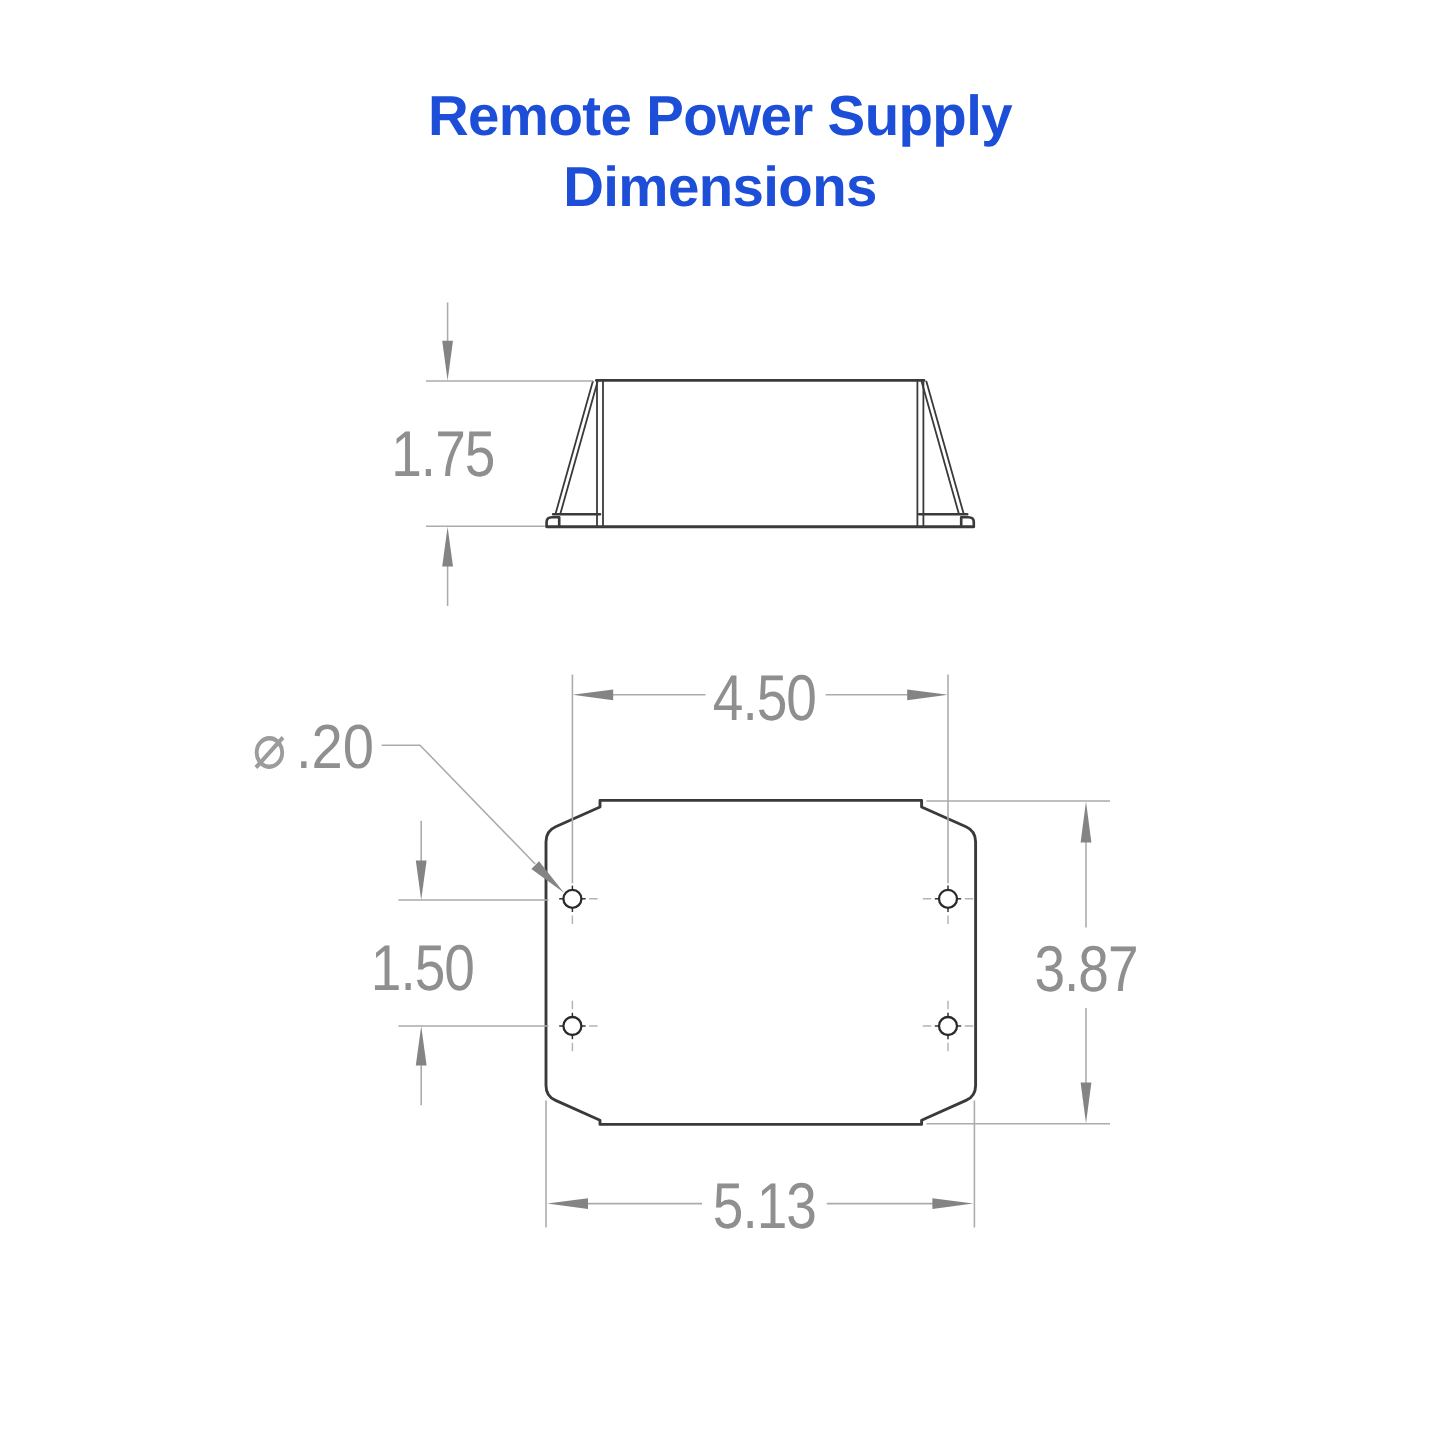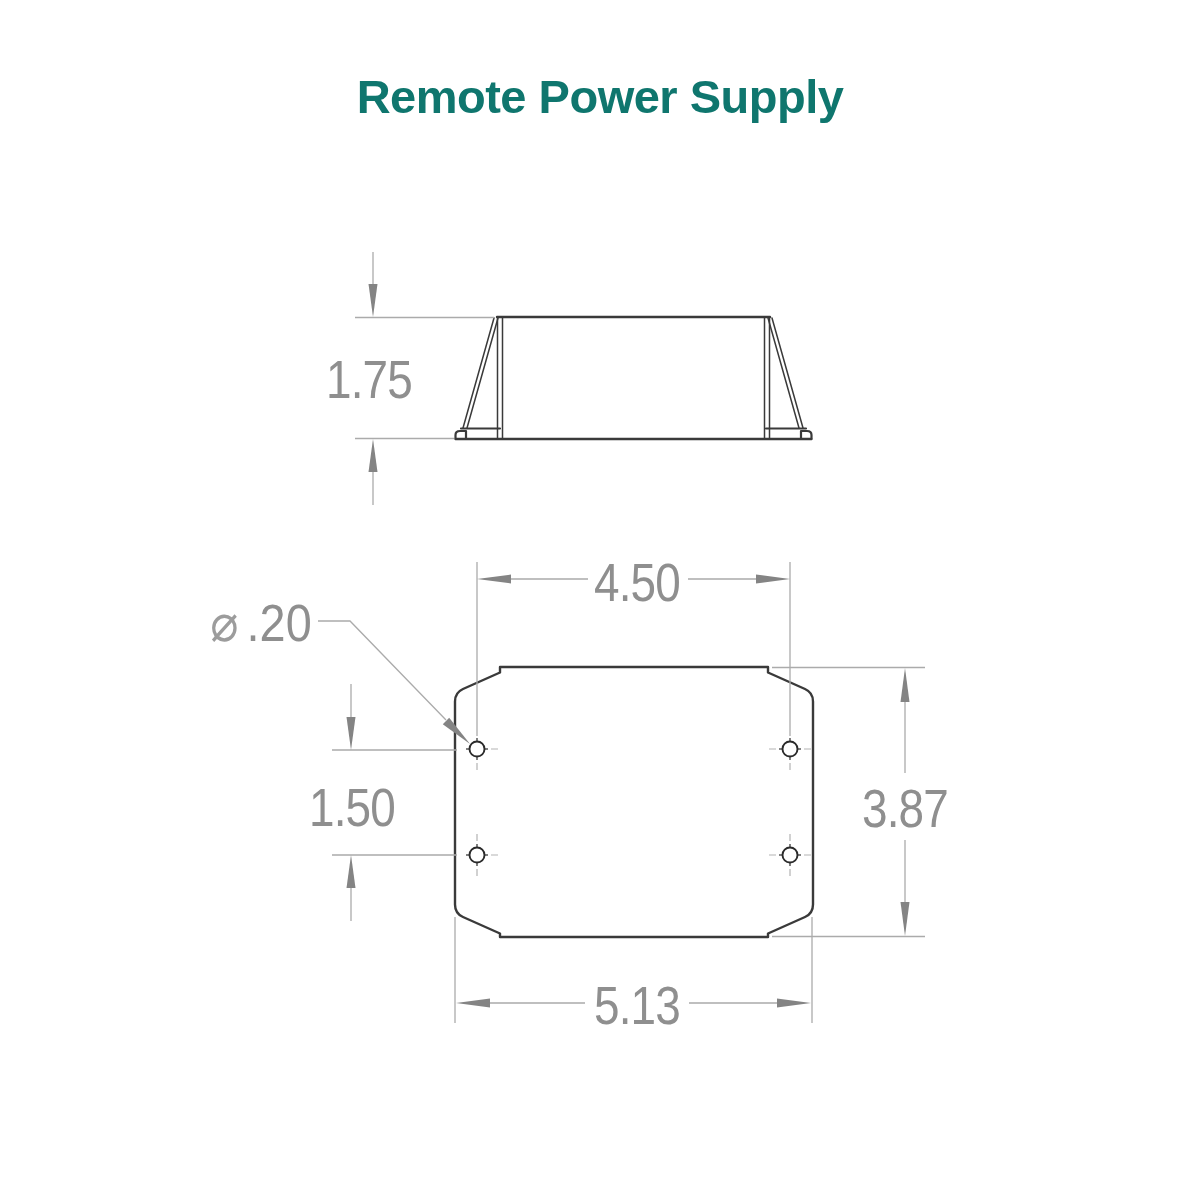--- a/index.html
+++ b/index.html
@@ -11,21 +11,21 @@
     font-family:"Liberation Sans", sans-serif;
   }
   #drawing-svg{position:absolute;left:0;top:0;}
   .title-line{
     position:absolute;
     left:600px;
     transform:translate(-50%,-50%);
     font-size:47px;
     font-weight:700;
     letter-spacing:-0.5px;
-    color:#0f766e;
+    color:#1d4ed8;
     white-space:nowrap;
   }
   .dim-label{
     position:absolute;
     transform:translate(-50%,-50%) scale(0.85,1);
     font-size:54px;
     font-weight:400;
     letter-spacing:-1px;
     color:#8f8f8f;
     white-space:nowrap;
@@ -46,20 +46,21 @@
     gap:9px;
   }
   .dia-symbol{color:#9c9c9c;font-weight:400;}
 </style>
 </head>
 <body>
 
 <div id="stage">
 
   <div class="title-line" style="top:96px">Remote Power Supply</div>
+  <div class="title-line" style="top:155px">Dimensions</div>
 
   <svg id="drawing-svg" width="1200" height="1200" viewBox="0 0 1200 1200">
 
     <g stroke="#3a3a3a" fill="none" stroke-linecap="round">
       <path stroke-width="2.4" d="M497 317 H770"></path>
       <path stroke-width="2.4" d="M455.5 439 H811.5"></path>
 
       <path stroke-width="1.5" d="M497.5 318 V438 M502.5 318 V438"></path>
       <path stroke-width="1.5" d="M764.5 318 V438 M769.5 318 V438"></path>
 

